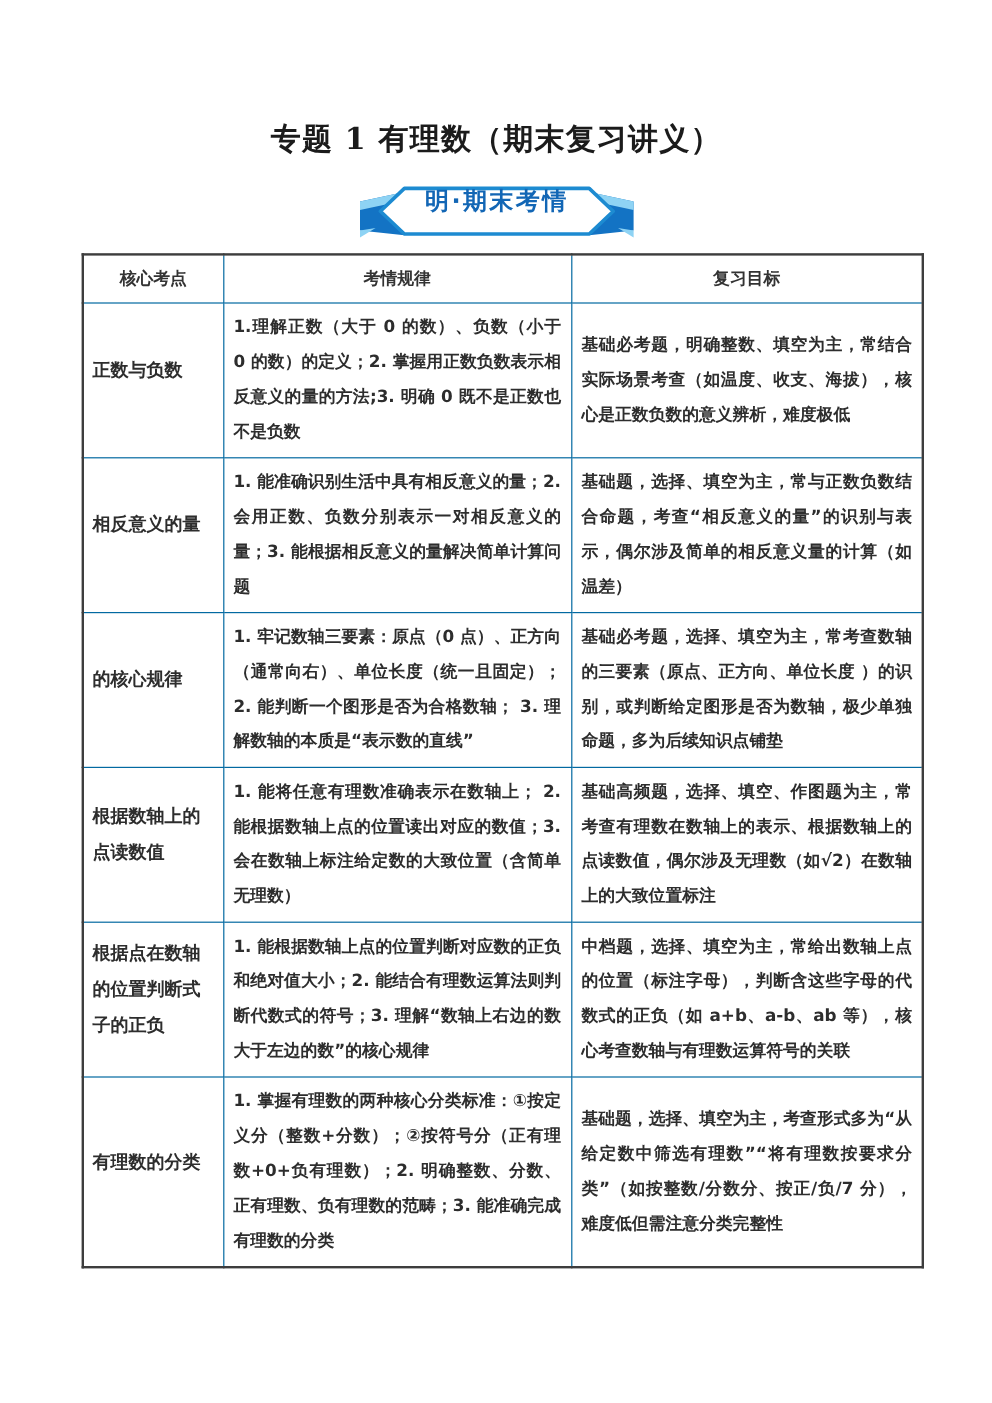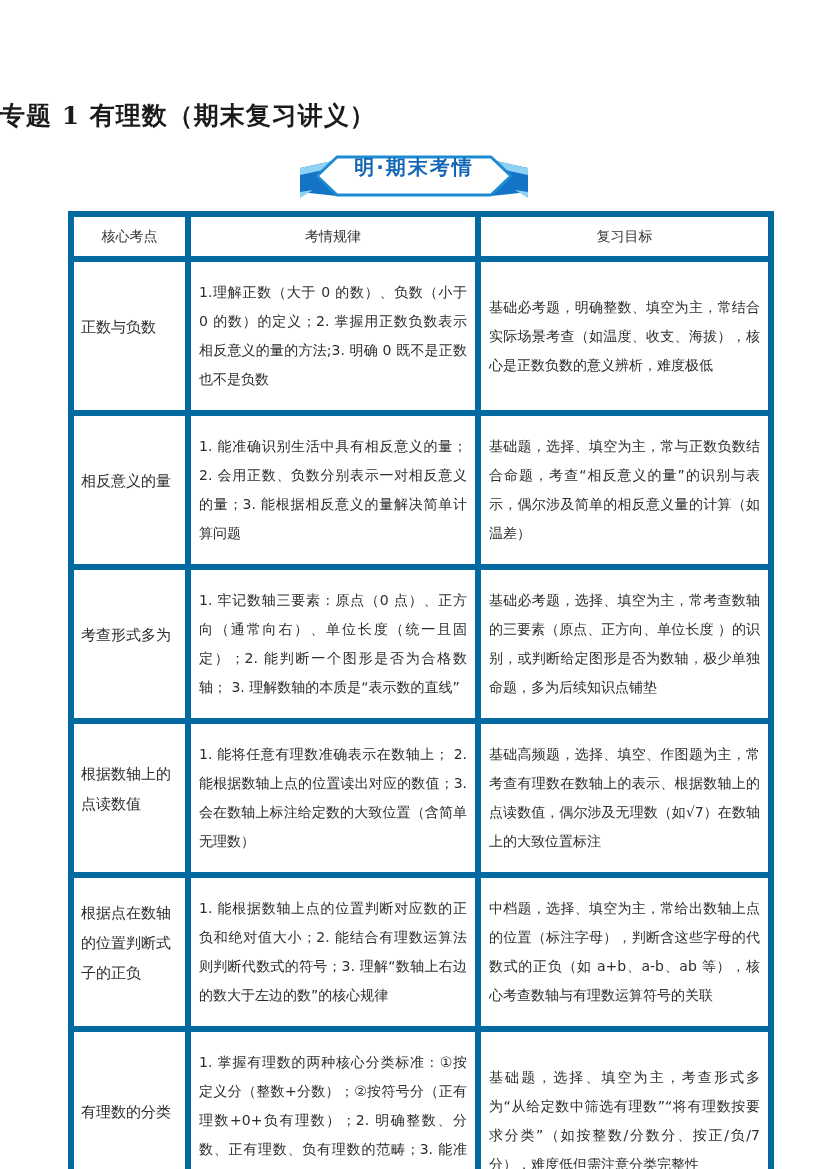--- a/index.html
+++ b/index.html
@@ -15,21 +15,21 @@
     background: #ffffff;
     overflow: hidden;
     font-family: "DejaVu Sans", "Liberation Sans", sans-serif;
     color: #2d2d2d;
   }
   .doc-title {
     position: absolute;
     top: 99px;
     left: 0;
     width: 100%;
-    text-align: left;
+    text-align: center;
     font-family: "DejaVu Serif", "Liberation Serif", serif;
     font-size: 25px;
     font-weight: bold;
     color: #1b1b1b;
     letter-spacing: 1px;
   }
   .banner {
     position: absolute;
     top: 155px;
     left: 297px;
@@ -59,33 +59,33 @@
     position: absolute;
     top: 211px;
     left: 68px;
     width: 700px;
     border-collapse: collapse;
     table-layout: fixed;
     background: #ffffff;
     border: 2px solid #3d3d3d;
   }
   .exam-table th, .exam-table td {
-    border: 6px solid #0369a1;
-    font-weight: normal;
+    border: 1px solid #0369a1;
+    font-weight: bold;
     vertical-align: middle;
     overflow: hidden;
   }
   .exam-table th {
     height: 37px;
     text-align: center;
     font-size: 14px;
     color: #333333;
   }
   .exam-table td {
-    padding: 16px 8px;
+    padding: 6px 8px;
     font-size: 14px;
     line-height: 29px;
     text-align: justify;
   }
   .exam-table td.topic-cell {
     padding: 2px 5px 20px 7px;
     font-size: 15px;
     line-height: 30px;
     text-align: left;
   }
@@ -150,38 +150,38 @@
           </td>
         <td>
             <span class="cw">1. 能准确识别生活中具有相反意义的量；2. 会用正数、负数分别表示一对相反意义的量；3. 能根据相反意义的量解决简单计算问题</span>
           </td>
         <td>
             <span class="cw">基础题，选择、填空为主，常与正数负数结合命题，考查“相反意义的量”的识别与表示，偶尔涉及简单的相反意义量的计算（如温差）</span>
           </td>
       </tr>
       <tr style="height:120px">
         <td class="topic-cell">
-            <span class="cw">考查形式多为</span>
+            <span class="cw">的核心规律</span>
           </td>
         <td>
             <span class="cw">1. 牢记数轴三要素：原点（0 点）、正方向（通常向右）、单位长度（统一且固定）；2. 能判断一个图形是否为合格数轴； 3. 理解数轴的本质是“表示数的直线”</span>
           </td>
         <td>
             <span class="cw">基础必考题，选择、填空为主，常考查数轴的三要素（原点、正方向、单位长度 ）的识别，或判断给定图形是否为数轴，极少单独命题，多为后续知识点铺垫</span>
           </td>
       </tr>
       <tr style="height:120px">
         <td class="topic-cell">
             <span class="cw">根据数轴上的点读数值</span>
           </td>
         <td>
             <span class="cw">1. 能将任意有理数准确表示在数轴上； 2. 能根据数轴上点的位置读出对应的数值；3. 会在数轴上标注给定数的大致位置（含简单无理数）</span>
           </td>
         <td>
-            <span class="cw">基础高频题，选择、填空、作图题为主，常考查有理数在数轴上的表示、根据数轴上的点读数值，偶尔涉及无理数（如√7）在数轴上的大致位置标注</span>
+            <span class="cw">基础高频题，选择、填空、作图题为主，常考查有理数在数轴上的表示、根据数轴上的点读数值，偶尔涉及无理数（如√2）在数轴上的大致位置标注</span>
           </td>
       </tr>
       <tr style="height:107px">
         <td class="topic-cell">
             <span class="cw">根据点在数轴的位置判断式子的正负</span>
           </td>
         <td>
             <span class="cw">1. 能根据数轴上点的位置判断对应数的正负和绝对值大小；2. 能结合有理数运算法则判断代数式的符号；3. 理解“数轴上右边的数大于左边的数”的核心规律</span>
           </td>
         <td>

